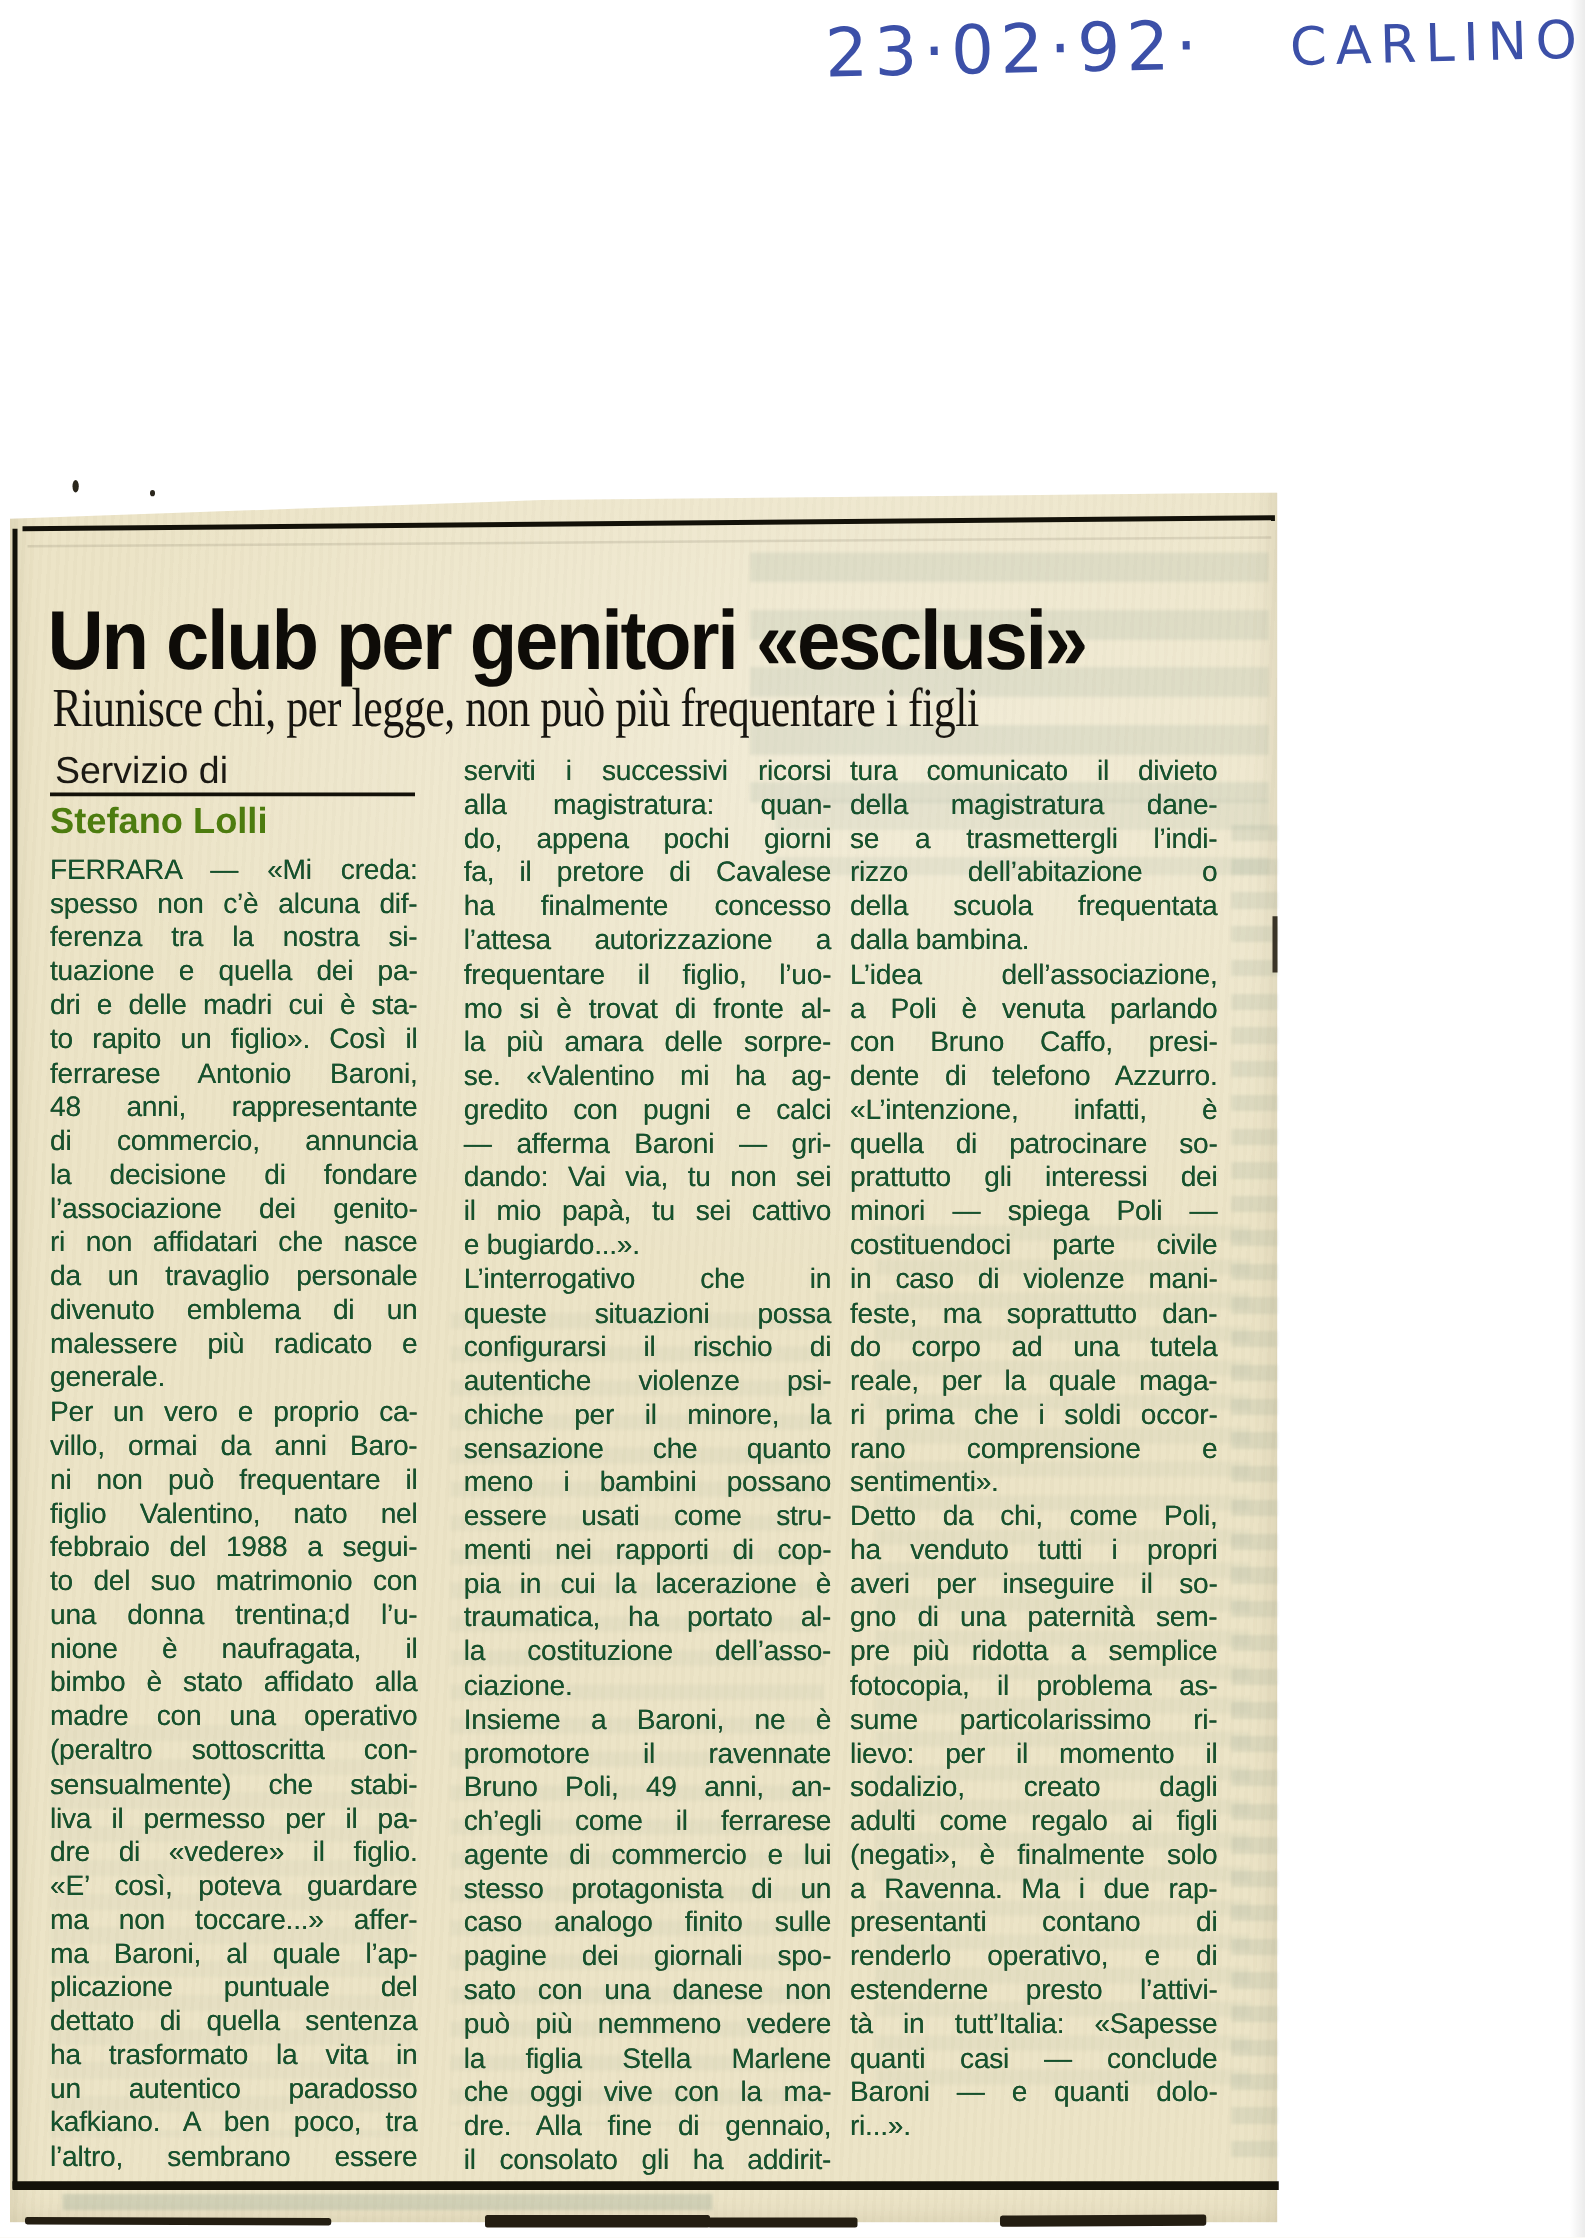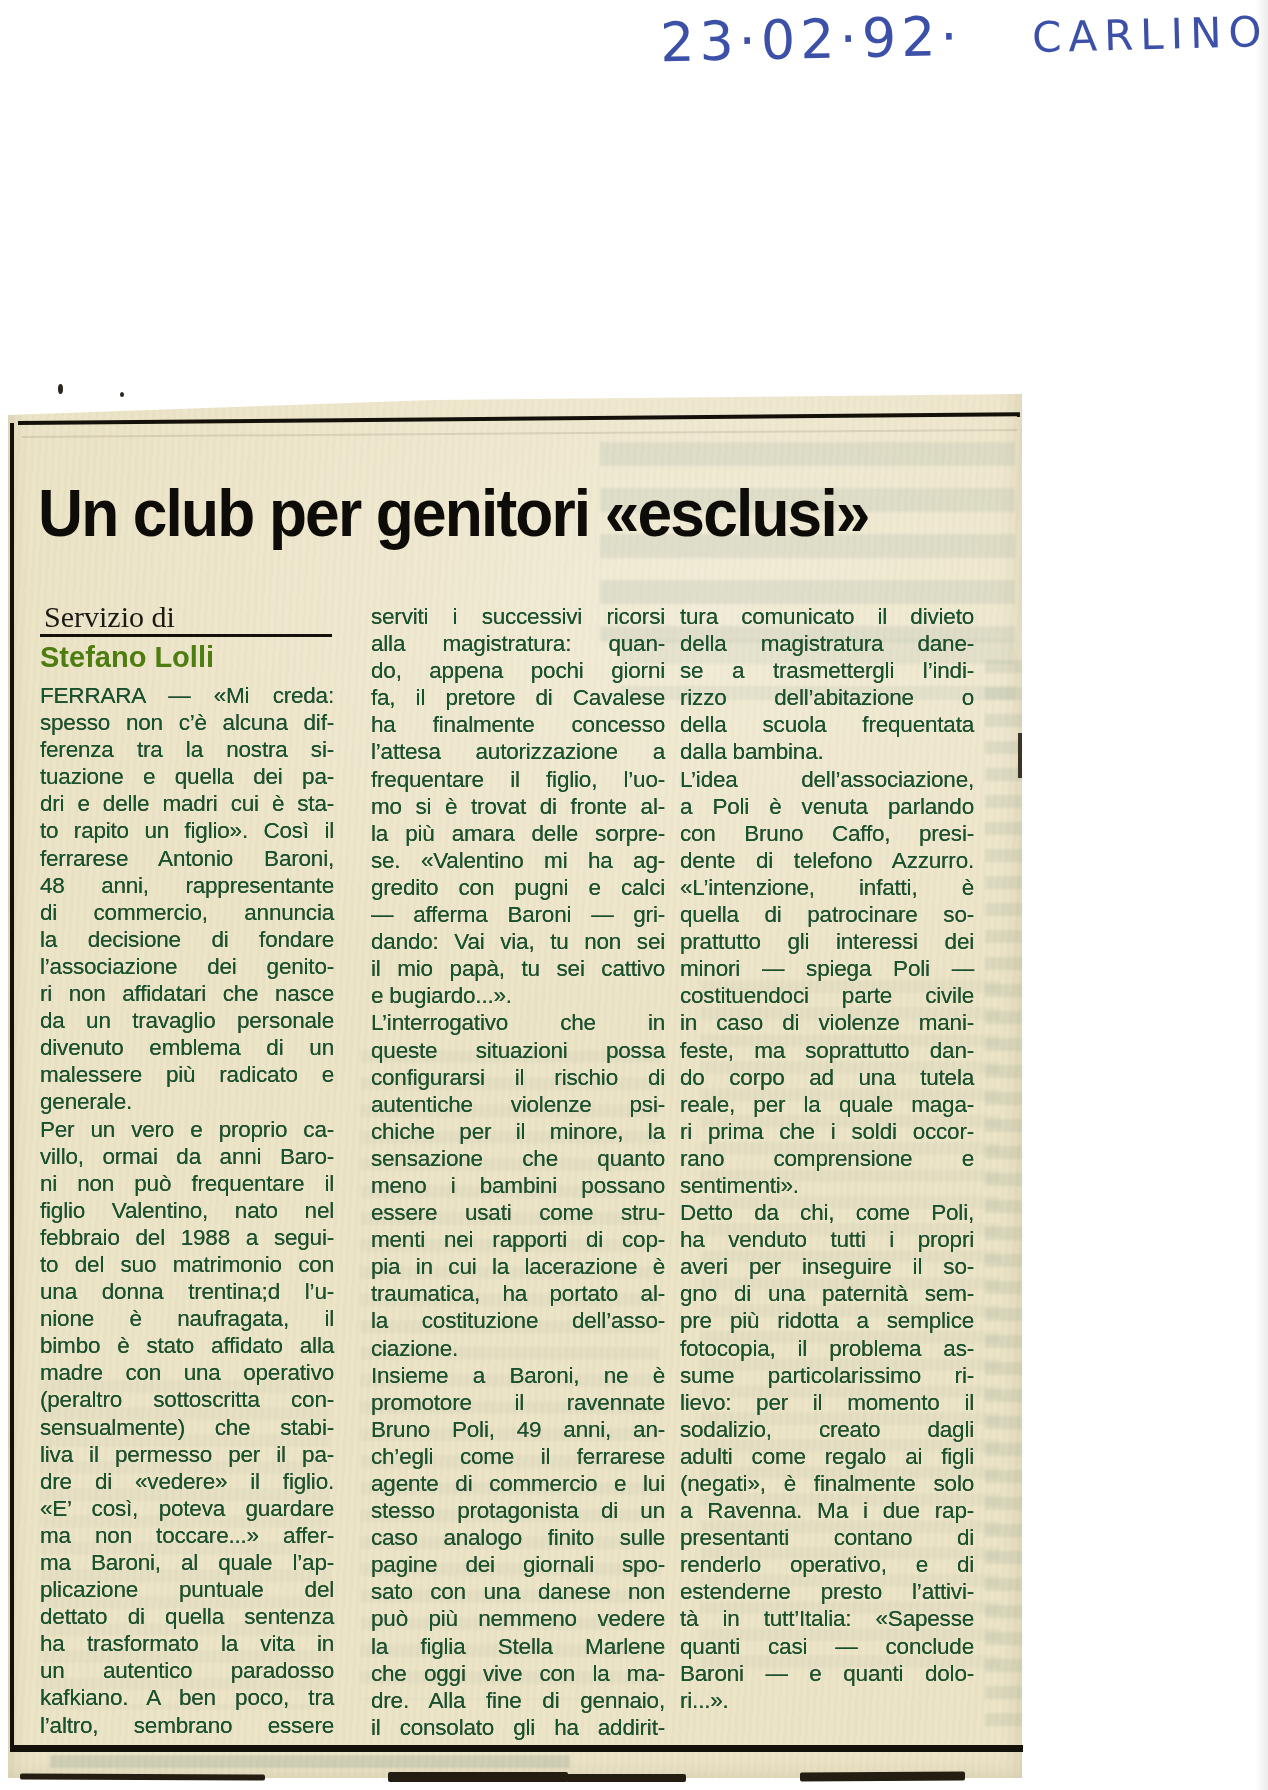--- a/index.html
+++ b/index.html
@@ -29,21 +29,21 @@
   .cond{display:inline-block;transform-origin:left top;white-space:nowrap;}
   #kicker{position:absolute;left:44px;top:448px;font-family:"Liberation Serif",serif;
           font-size:46px;color:#15130e;letter-spacing:-0.5px;}
   #kicker .cond{transform:scaleX(0.80);}
   #headline{position:absolute;left:38px;top:474px;font-weight:bold;font-size:67px;
             color:#0e0c08;letter-spacing:-2px;}
   #headline .cond{transform:scaleX(0.93);}
   #subhead{position:absolute;left:42px;top:541px;font-family:"Liberation Serif",serif;
            font-size:44px;color:#171510;letter-spacing:-0.5px;}
   #subhead .cond{transform:scaleX(0.80);}
-  #byline-label{position:absolute;left:44px;top:600px;font-family:Liberation Serif, serif;
+  #byline-label{position:absolute;left:44px;top:600px;font-family:Liberation Sans, sans-serif;
                 font-size:30px;color:#1b1913;}
   #byline-rule{left:40px;top:634px;width:292px;height:3px;}
   #byline-name{position:absolute;left:40px;top:641px;font-size:29px;font-weight:bold;color:#4d7c0f;}
   
   .column{position:absolute;width:294px;font-size:22.5px;letter-spacing:-0.2px;
           color:#14532d;text-shadow:0 0 0.5px rgba(27,24,19,0.7);}
   #col-0{left:40px;top:682px;}
   #col-1{left:371px;top:603px;}
   #col-2{left:680px;top:603px;}
   .jline{height:27.1px;line-height:27.1px;text-align:justify;text-align-last:justify;white-space:normal;}
@@ -79,20 +79,23 @@
   <div class="ghost" style="left:40px;top:1380px;width:290px;height:330px;opacity:.18"></div>
   <div class="ghost" style="left:50px;top:1755px;width:520px;height:22px;opacity:.8"></div>
 
   <div id="top-rule" class="rule"></div>
   <div id="left-rule" class="rule"></div>
   <div id="bottom-rule" class="rule"></div>
   <div id="fold-line"></div>
 
   <div id="headline">
     <span class="cond">Un club per genitori «esclusi»</span>
+  </div>
+  <div id="subhead">
+    <span class="cond">Riunisce chi, per legge, non può più frequentare i figli</span>
   </div>
 
   <div id="byline-label">Servizio di</div>
   <div id="byline-rule" class="rule"></div>
   <div id="byline-name">Stefano Lolli</div>
 
   <div id="col-0" class="column">
       <div class="jline">FERRARA — «Mi creda:</div>
       <div class="jline">spesso non c’è alcuna dif-</div>
       <div class="jline">ferenza tra la nostra si-</div>

